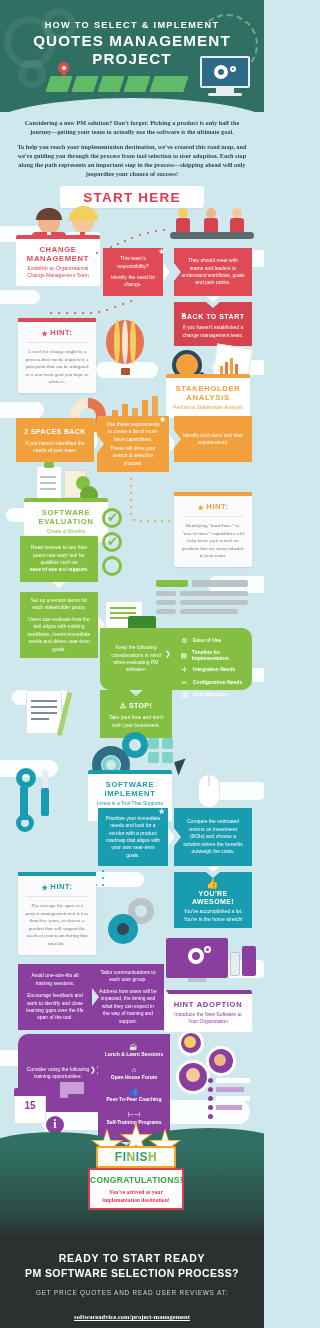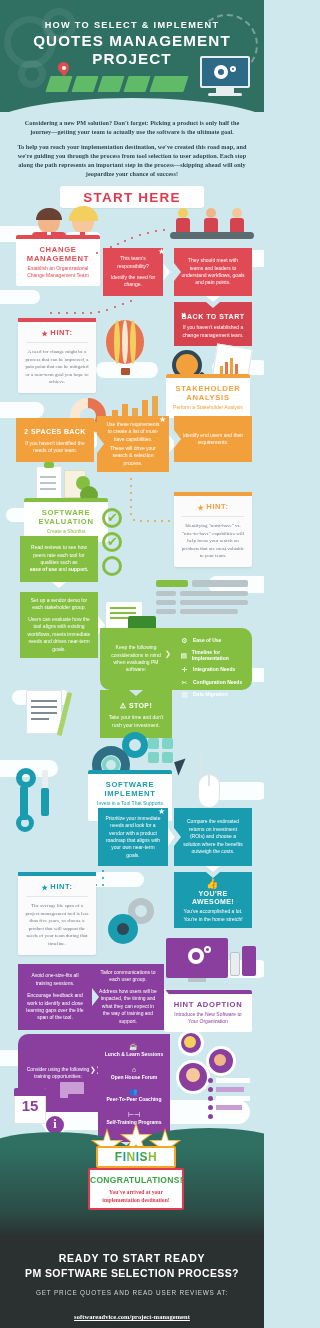--- a/index.html
+++ b/index.html
@@ -603,21 +603,21 @@
     </div>
     <div class="iconrow" style="flex-direction:column;margin-bottom:0;">
       <span class="ic" style="width:100%;">⊢⊣</span>
       <span class="lb" style="margin-left:0;text-align:center;width:100%;">Self-Training Programs</span>
     </div>
   </div>
 
   <div class="ill" style="left:14px;top:1088px;width:32px;height:36px;">
     <div class="sq" style="left:0;top:0;width:32px;height:36px;background:#fff;border-radius:2px;border:1px solid #e3e3e3;"></div>
     <div class="sq" style="left:0;top:0;width:32px;height:8px;background:#8a3f9e;border-radius:2px 2px 0 0;"></div>
-    <div class="sq" style="left:0;top:12px;width:32px;height:12px;color:#8a3f9e;font-size:15px;font-weight:bold;text-align:center;line-height:12px;">15</div>
+    <div class="sq" style="left:0;top:12px;width:32px;height:12px;color:#8a3f9e;font-size:10px;font-weight:bold;text-align:center;line-height:12px;">15</div>
   </div>
   <div class="ill" style="left:60px;top:1082px;width:40px;height:30px;">
     <div class="sq" style="left:0;top:0;width:24px;height:16px;background:#c99ed6;border-radius:1px;"></div>
     <div class="sq" style="left:8px;top:12px;width:26px;height:17px;background:#8a3f9e;border-radius:1px;"></div>
   </div>
   <div class="ill" style="left:44px;top:1114px;width:22px;height:22px;">
     <div class="circ" style="left:0;top:0;width:22px;height:22px;background:#8a3f9e;border:2px solid #fff;"></div>
     <div class="sq" style="left:0;top:3px;width:22px;color:#fff;font-size:12px;font-weight:bold;text-align:center;font-family:'Liberation Serif',serif;">i</div>
   </div>
   <div class="ill" style="left:208px;top:1078px;width:48px;height:50px;">

